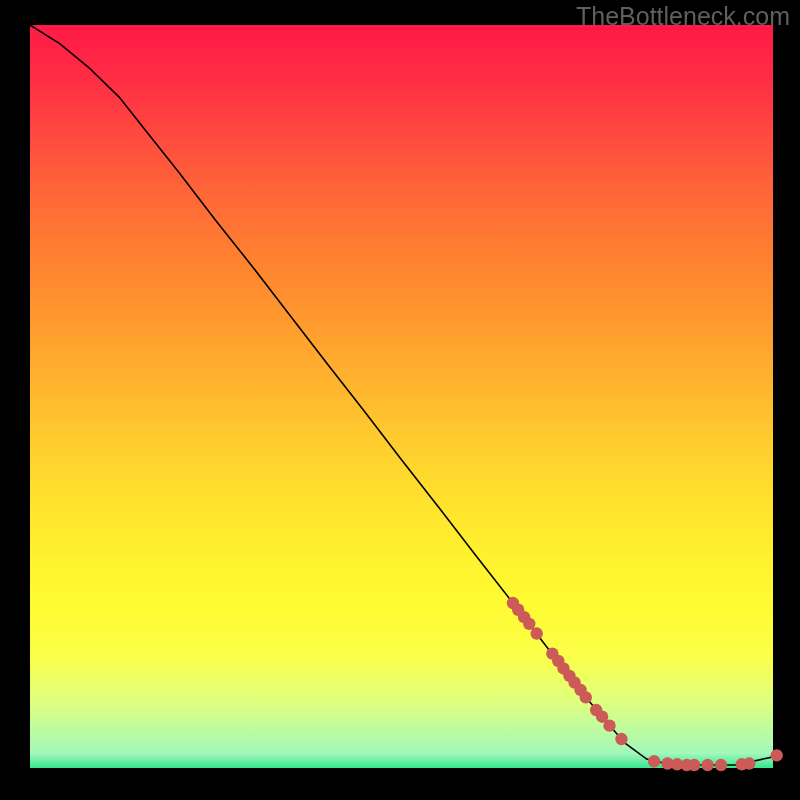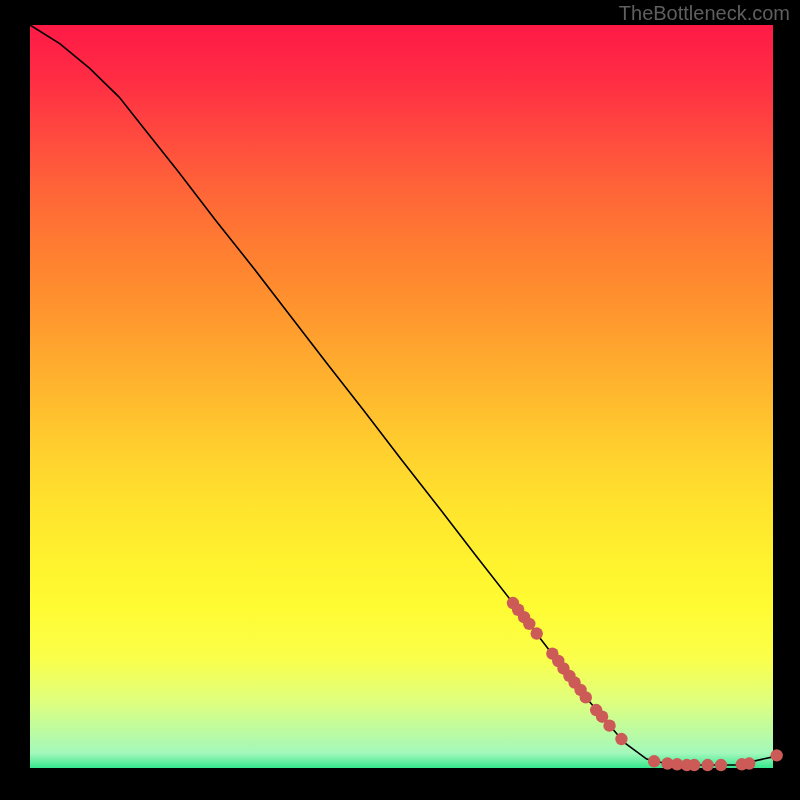--- a/index.html
+++ b/index.html
@@ -9,21 +9,21 @@
     background: #000;
     position: relative;
     font-family: Arial, sans-serif;
     overflow: hidden;
   }
   .watermark {
     position: absolute;
     top: 2px;
     right: 10px;
     color: #5f5f5f;
-    font-size: 20px;
+    font-size: 25px;
     font-weight: 500;
     z-index: 10;
     font-family: Arial, Helvetica, sans-serif;
   }
   .plot-area {
     position: absolute;
     left: 30px;
     top: 25px;
     width: 743px;
     height: 743px;

